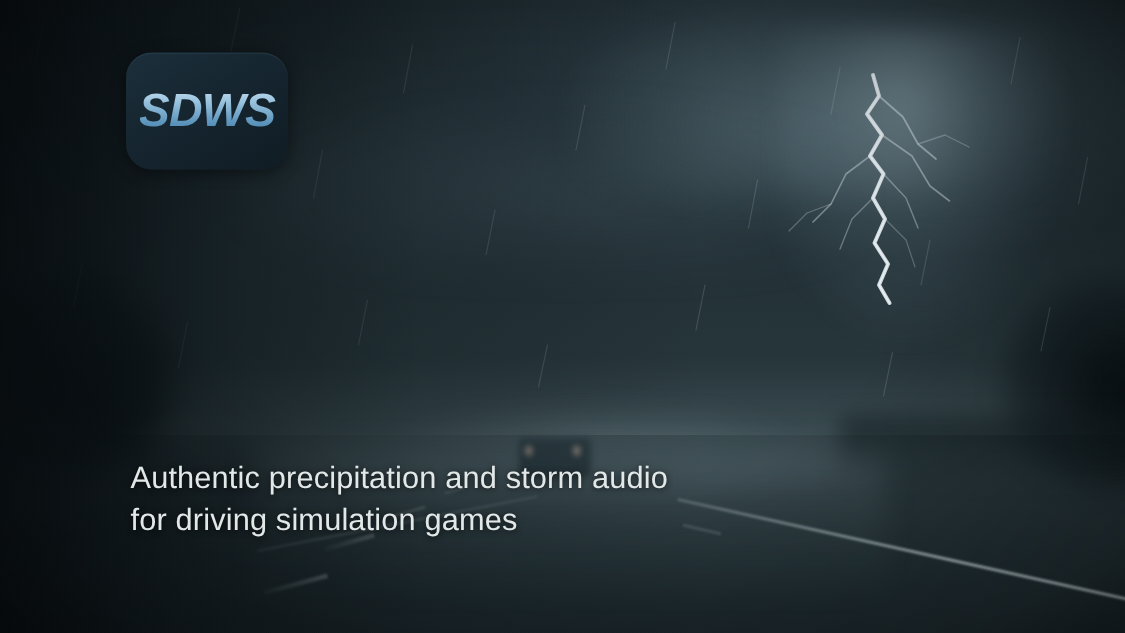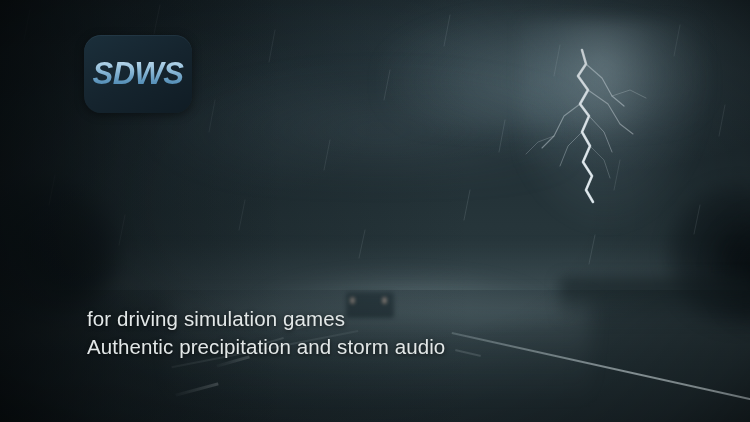--- a/index.html
+++ b/index.html
@@ -369,18 +369,18 @@
   <div class="vignette"></div>
 
   <div class="content">
 
     <div class="logo">
       <span class="logo-text">SDWS</span>
     </div>
 
 
     <div class="subtitle">
+      <div>Authentic precipitation and storm audio</div>
       <div>for driving simulation games</div>
-      <div>Authentic precipitation and storm audio</div>
     </div>
 
   </div>
 </div>
 
 </body></html>

